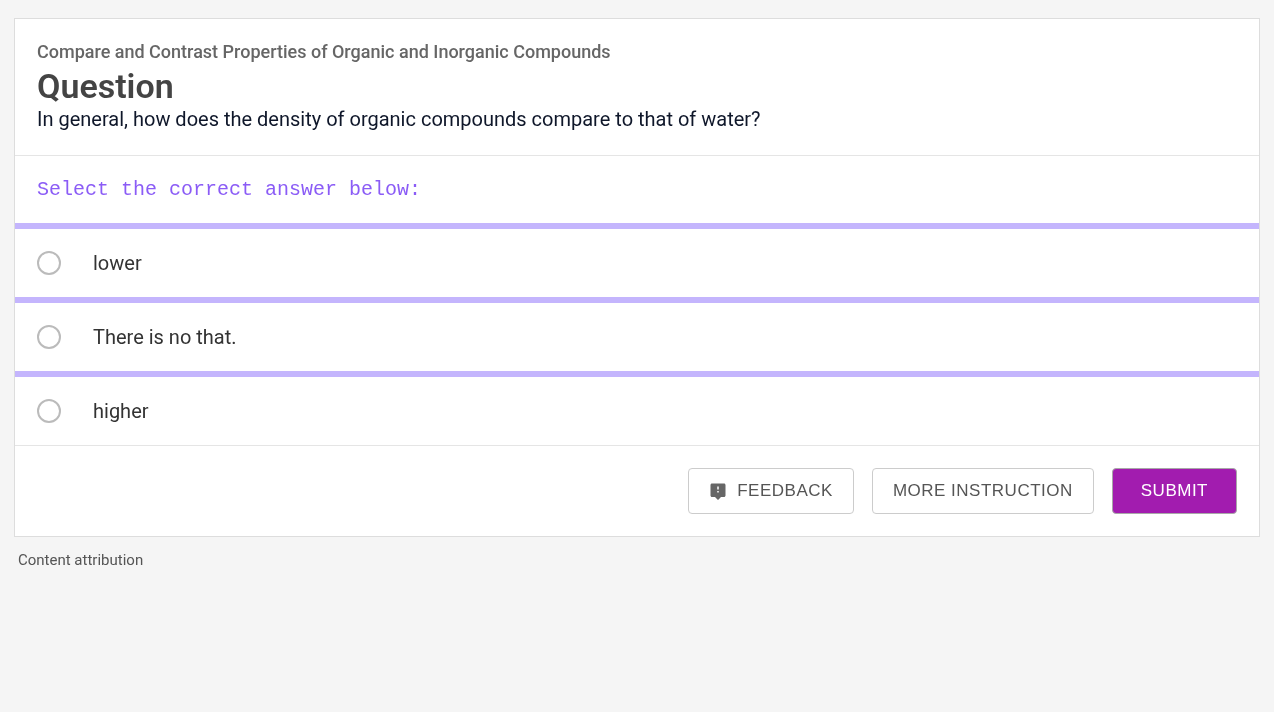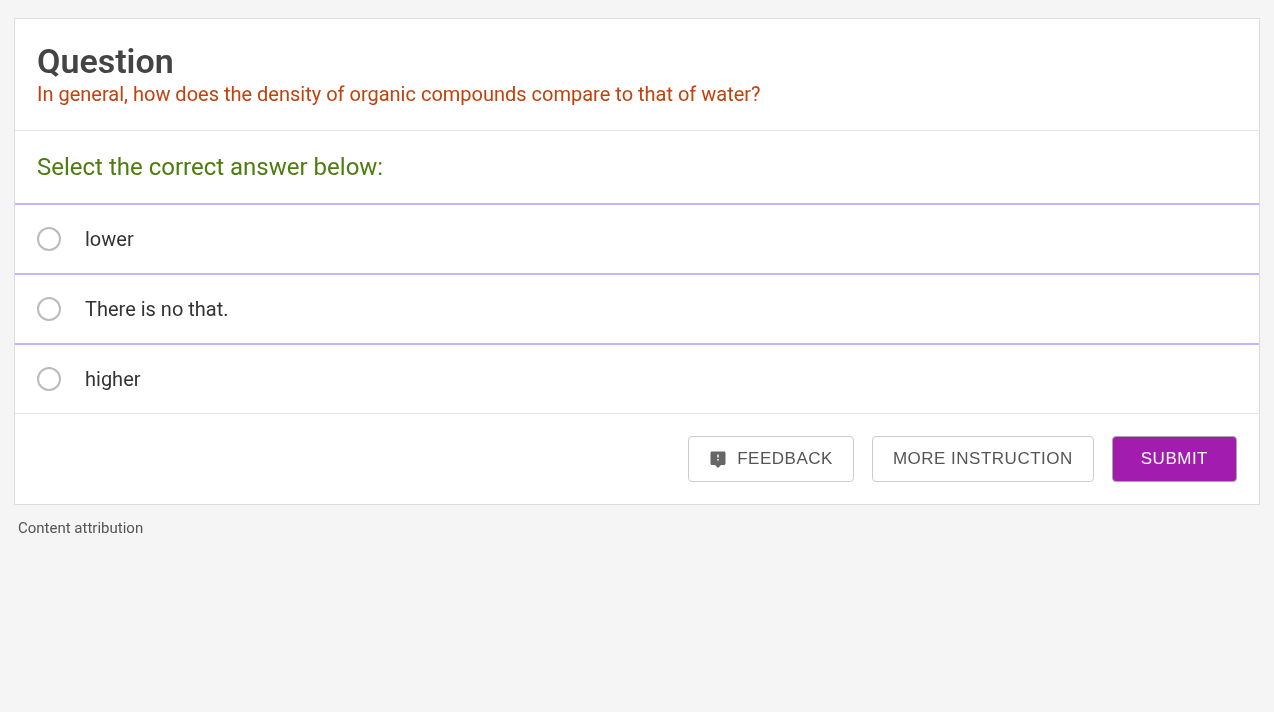--- a/index.html
+++ b/index.html
@@ -28,38 +28,39 @@
       font-weight: 500;
       margin-bottom: 4px;
     }
     .question-title {
       color: #444;
       font-size: 34px;
       font-weight: 600;
       margin-bottom: 1px;
     }
     .question-text {
-      color: #c2410c;
+      color: #0f172a;
       font-size: 20px;
       font-weight: 400;
     }
     .instruction-row {
       border-top: 1px solid #e5e5e5;
       padding: 22px 22px 22px 22px;
     }
     .instruction-text {
-      color: #4d7c0f;
-      font-size: 24px;
+      color: #8b5cf6;
+      font-size: 20px;
+      font-family: Liberation Mono, monospace;
     }
     .option-row {
-      border-top: 2px solid #c4b5fd;
+      border-top: 6px solid #c4b5fd;
       padding: 22px 22px 22px 22px;
       display: flex;
       align-items: center;
-      gap: 24px;
+      gap: 32px;
       cursor: pointer;
     }
     .radio {
       width: 24px;
       height: 24px;
       border: 2px solid #bbb;
       border-radius: 50%;
       flex-shrink: 0;
     }
     .option-label {
@@ -103,20 +104,21 @@
       color: #555;
       font-size: 15px;
       padding: 14px 4px 0 4px;
     }
   </style>
 </head>
 <body>
 
 <div class="card">
   <div class="header-section">
+    <div class="topic">Compare and Contrast Properties of Organic and Inorganic Compounds</div>
     <div class="question-title">Question</div>
     <div class="question-text">In general, how does the density of organic compounds compare to that of water?</div>
   </div>
 
   <div class="instruction-row">
     <div class="instruction-text">Select the correct answer below:</div>
   </div>
 
   <div class="option-row">
     <div class="radio"></div>

